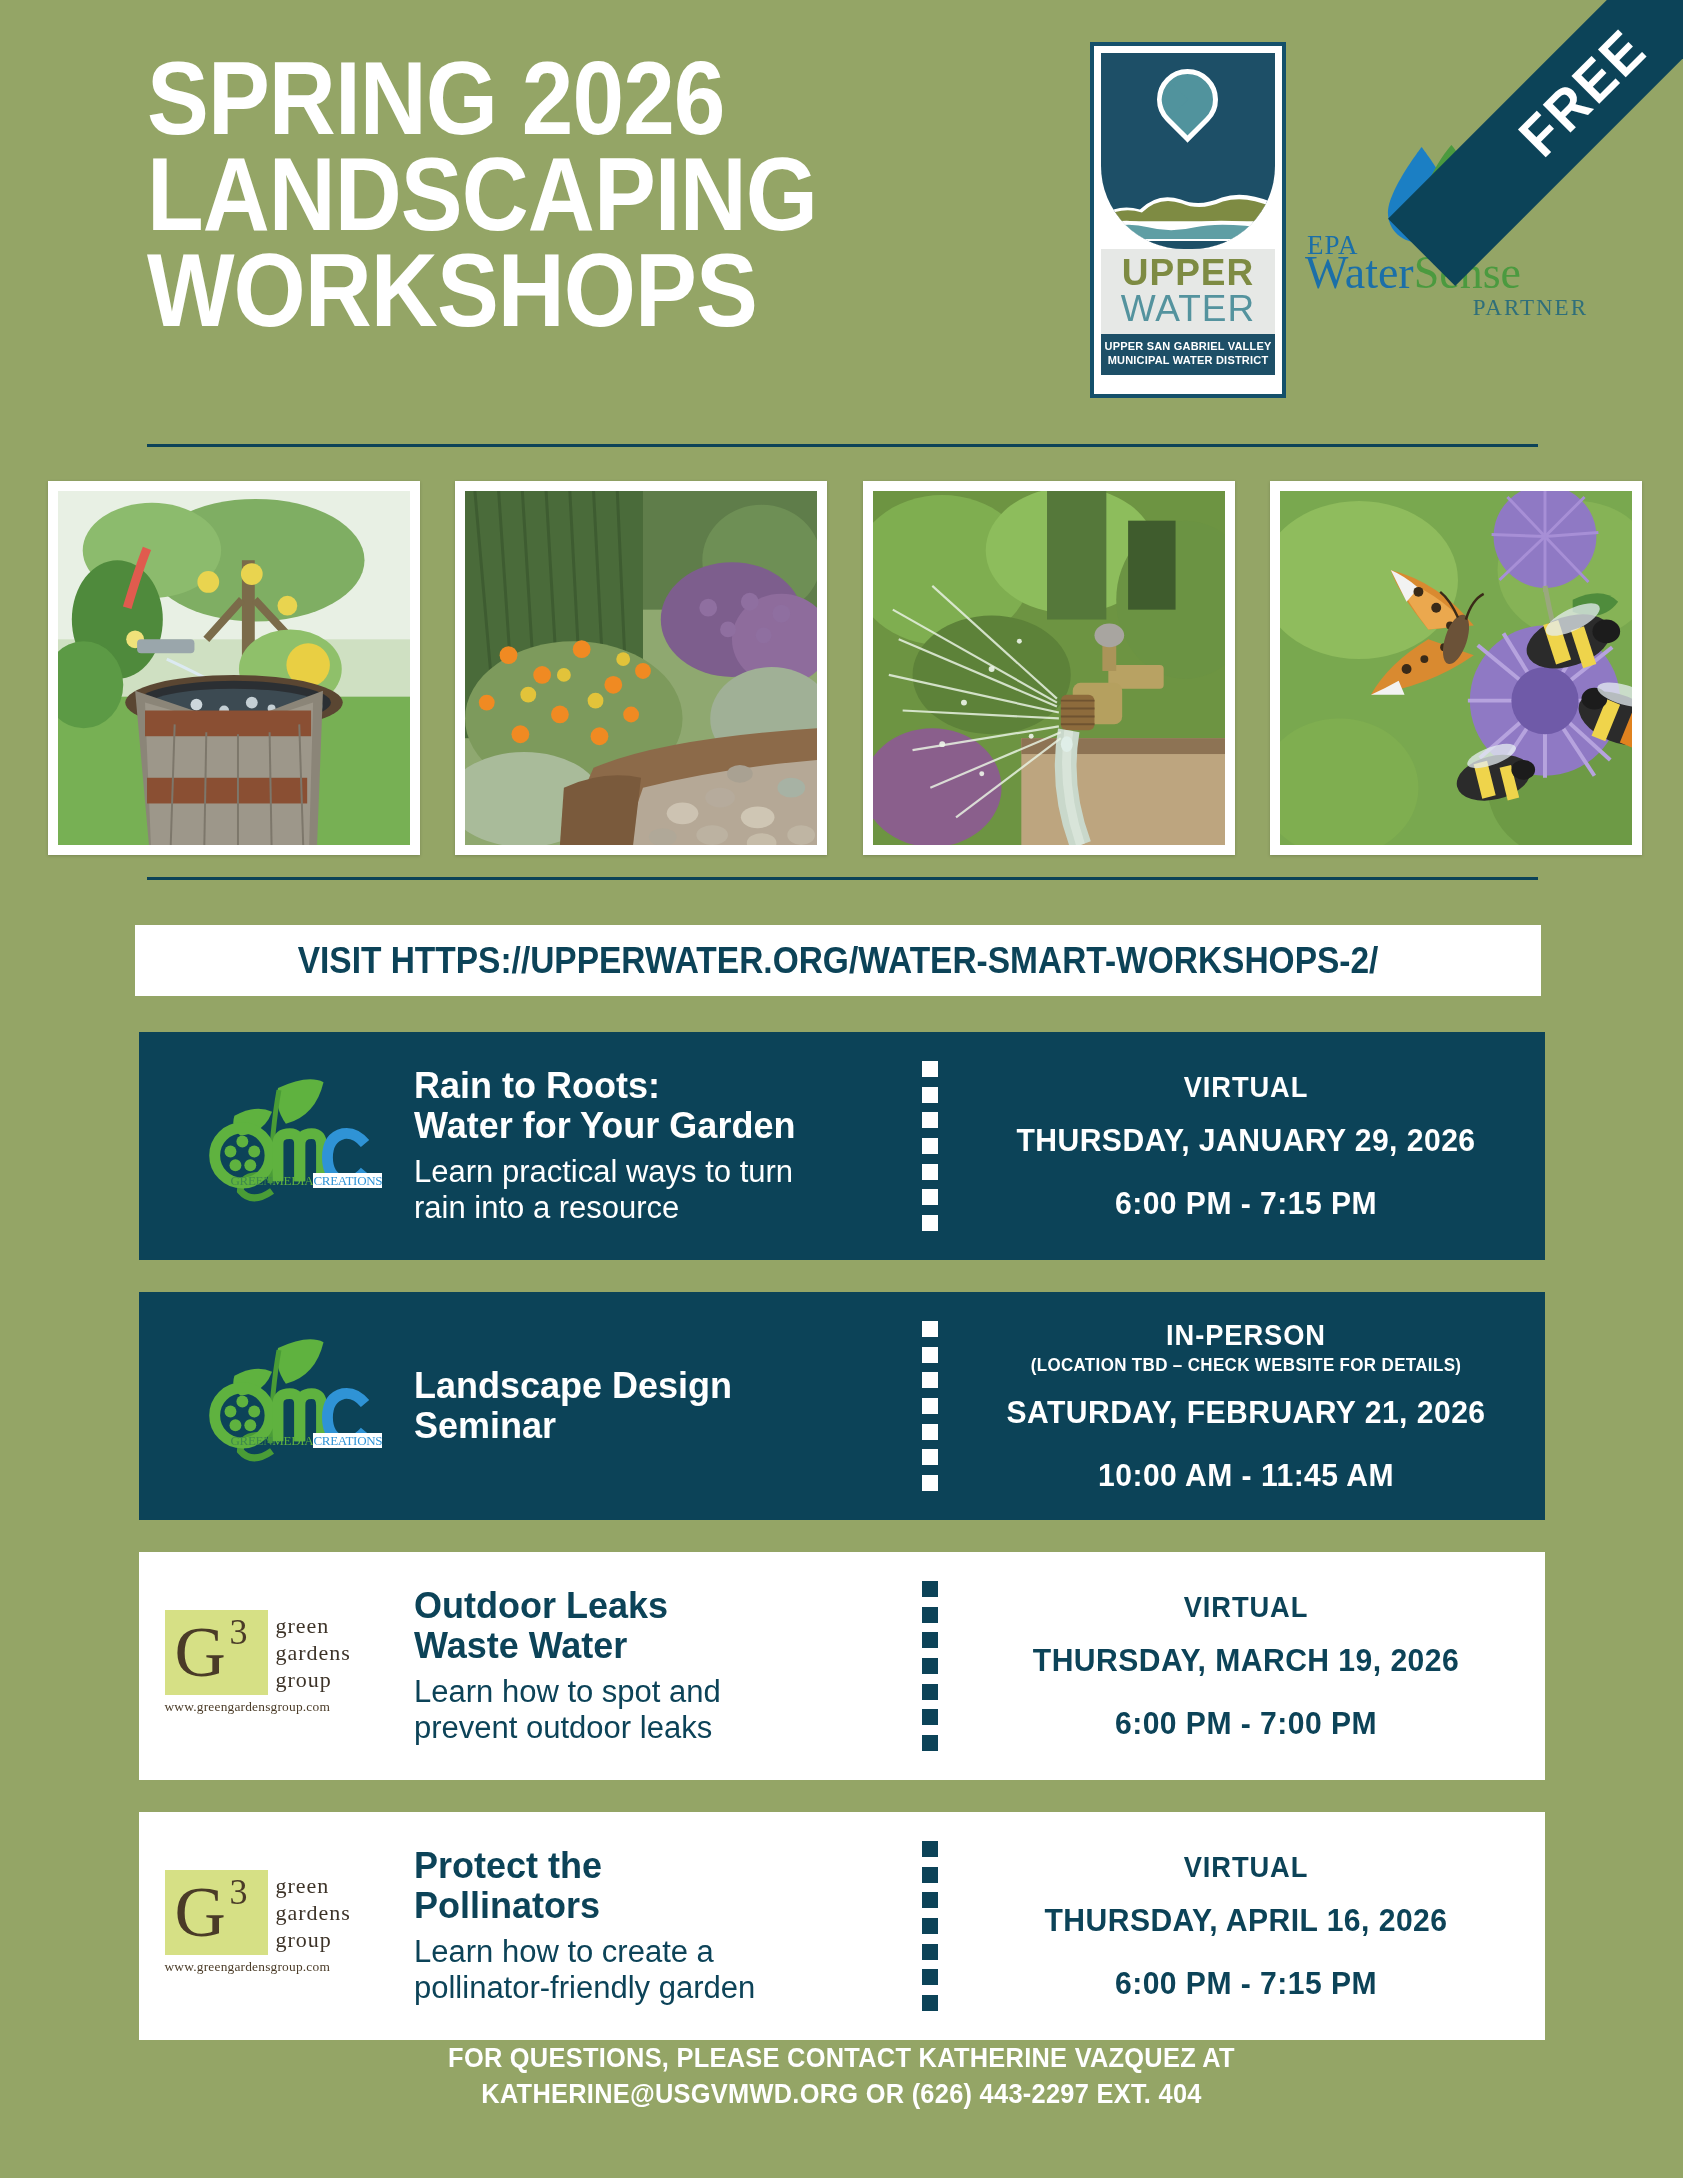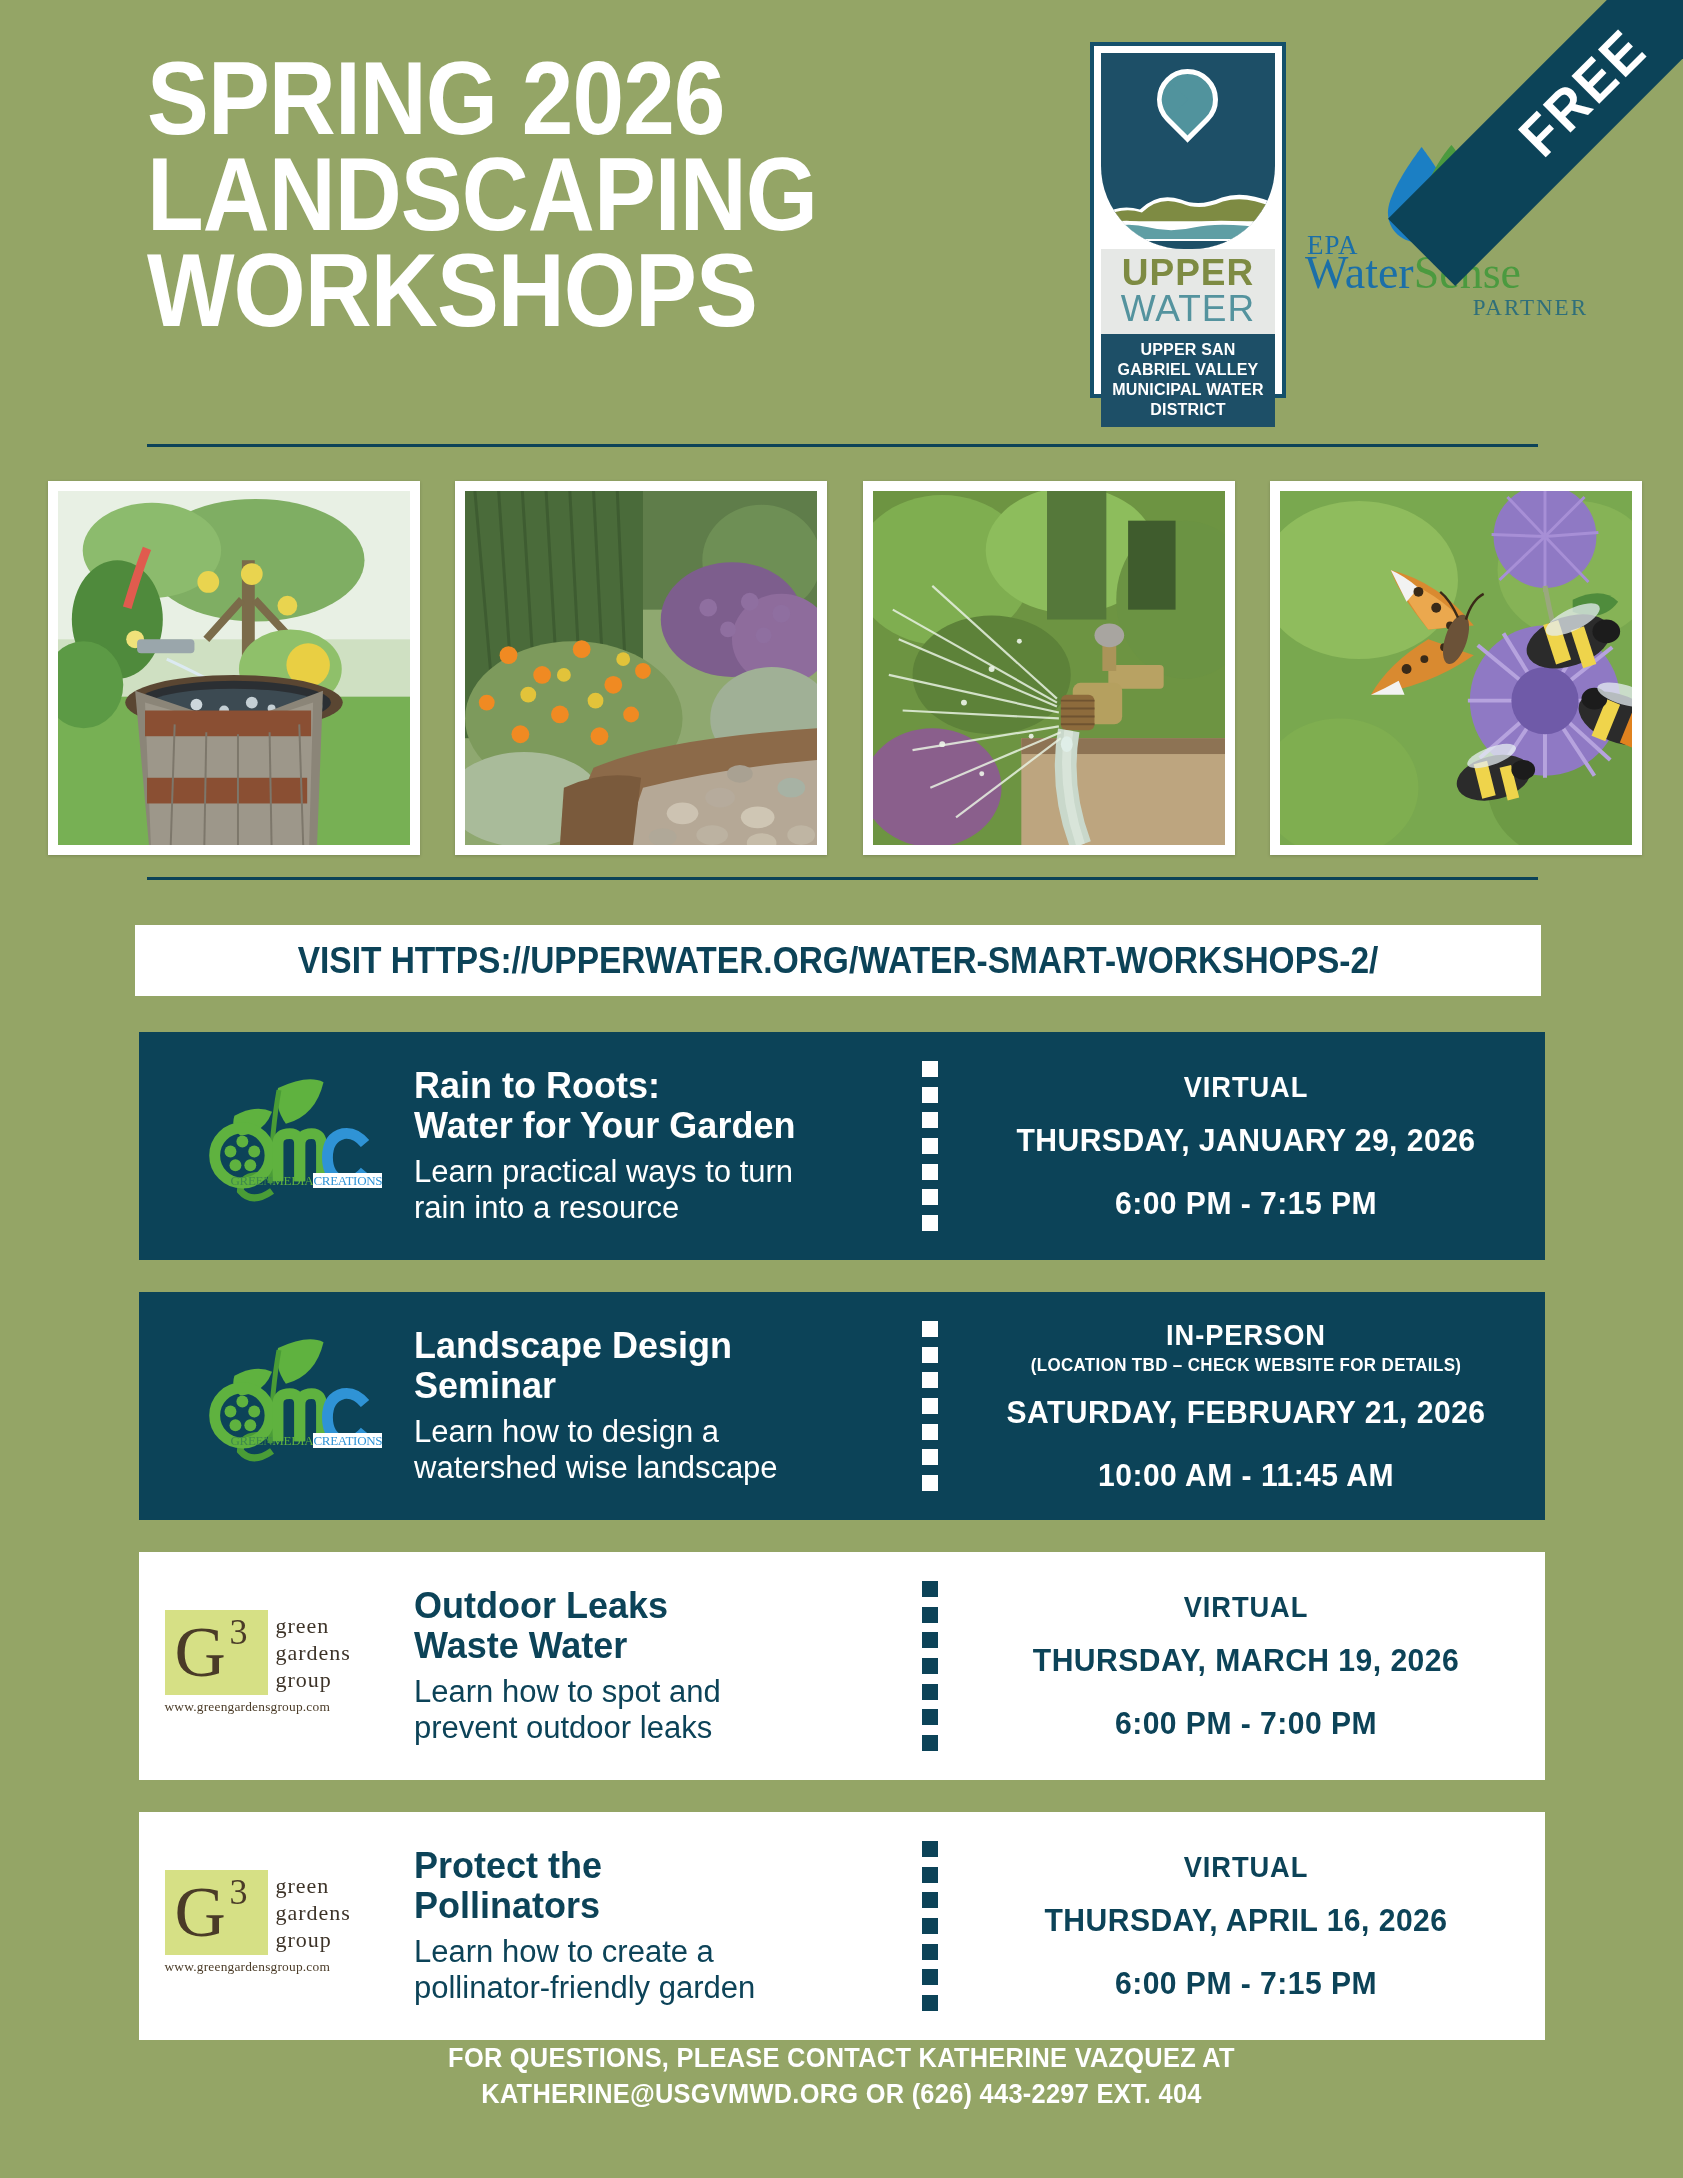--- a/index.html
+++ b/index.html
@@ -94,21 +94,21 @@
     letter-spacing: 1px; line-height: 0.96;
     font-family: "Liberation Sans", sans-serif;
   }
   .uw-water {
     color: #54939e; font-size: 37px; font-weight: normal;
     letter-spacing: 1px; line-height: 0.96;
     font-family: "Liberation Sans", sans-serif;
   }
   .uw-foot {
     background: #1d4f67; color: #ffffff;
-    font-size: 16px; font-weight: bold; text-align: center;
+    font-size: 11px; font-weight: bold; text-align: center;
     padding: 6px 2px 7px; line-height: 1.25; letter-spacing: 0.2px;
     font-family: "Liberation Sans", sans-serif;
   }
 
   
   .ws-logo { position: absolute; left: 1297px; top: 139px; width: 297px; height: 198px; z-index: 20; }
   .ws-mark { position: relative; width: 119px; height: 109px; margin: 0 auto 2px 77px; }
   .ws-tm { position: absolute; right: -4px; bottom: 18px; color: #2f6f7a; font-size: 11px; }
   .ws-epa {
     position: absolute; left: 10px; top: 91px;
@@ -645,22 +645,20 @@
       <path d="M96 110 L96 72 Q96 62 108 62 Q118 62 118 74 L118 110" stroke="#5fb23f" stroke-width="11" fill="none"></path>
       <path d="M118 110 L118 74 Q118 62 130 62 Q140 62 140 74 L140 110" stroke="#5fb23f" stroke-width="11" fill="none"></path>
       <path d="M184 72 Q174 60 162 62 Q146 66 146 86 Q146 106 162 110 Q174 112 184 100" stroke="#2f93d6" stroke-width="11" fill="none"></path>
     </svg>
     <div class="gmc-txt"><span class="g1">GREEN</span><span class="g2">MEDIA</span><span class="g3">CREATIONS</span></div>
   </div>
         </div>
       <div class="row-text">
         <div class="ws-title">Landscape Design
 Seminar</div>
-        <div class="ws-sub">Learn how to design a
-watershed wise landscape</div>
       </div>
       <div class="dots">
           <i></i>
           <i></i>
           <i></i>
           <i></i>
           <i></i>
           <i></i>
           <i></i>
         </div>

